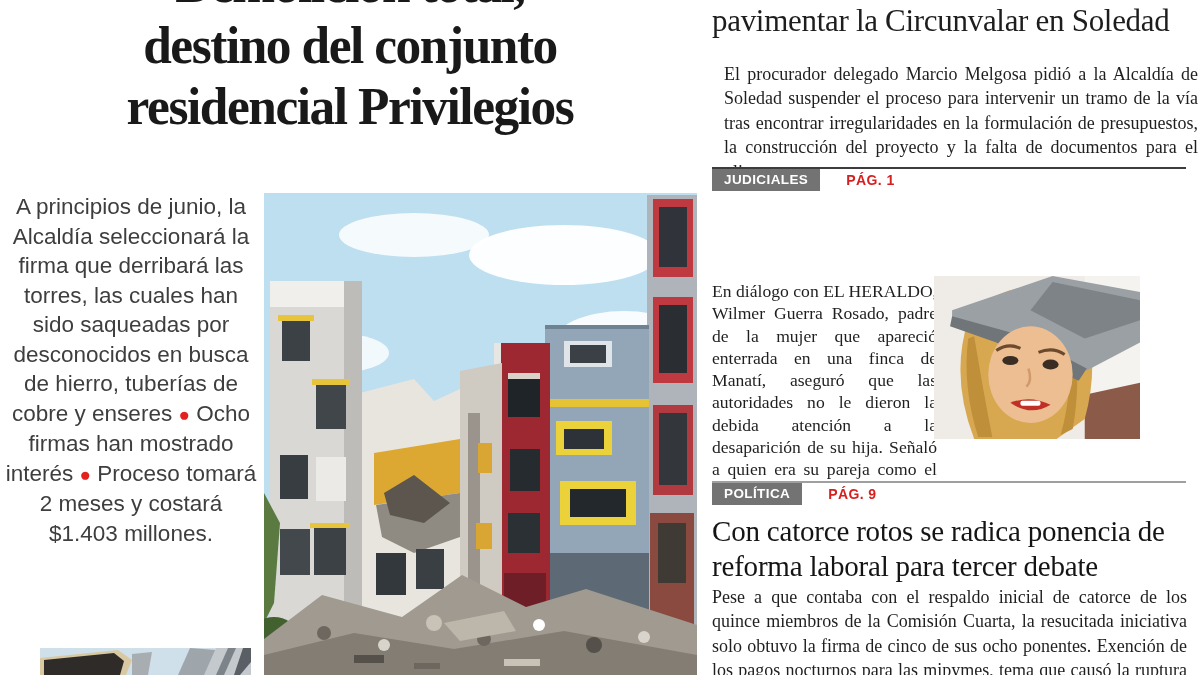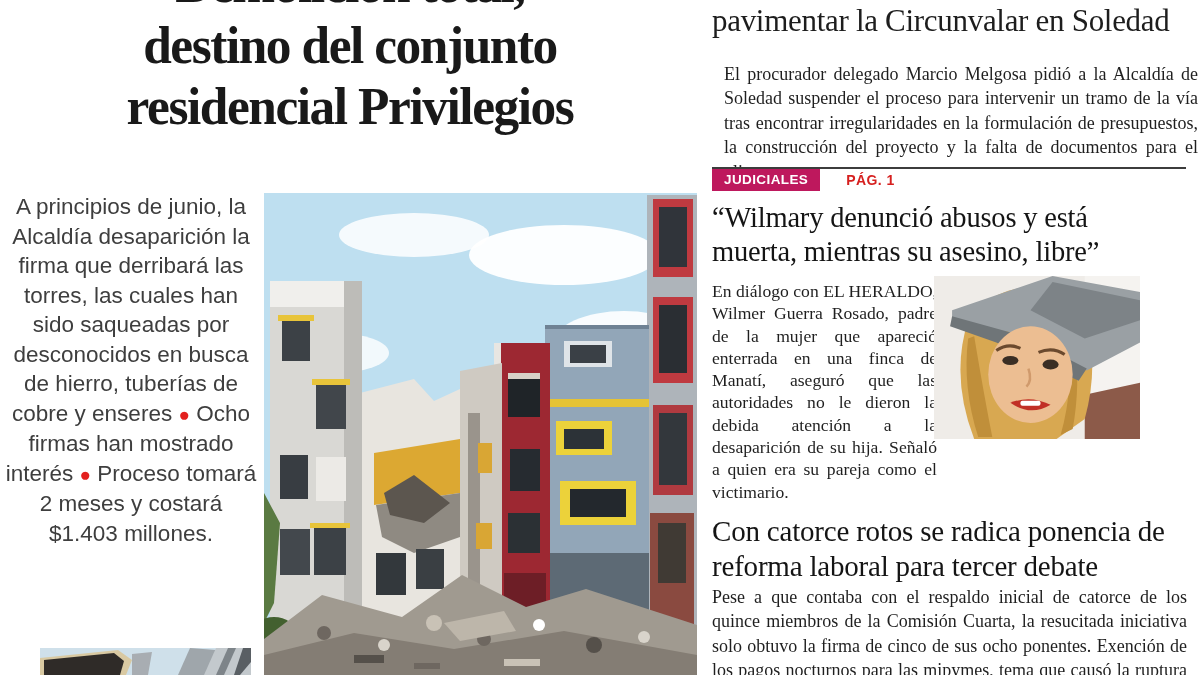--- a/index.html
+++ b/index.html
@@ -27,21 +27,21 @@
   .right-col{left:712px;top:12px;width:476px;height:504px;}
   .rc{position:absolute;left:0;}
   .top-headline{top:-9px;width:476px;font-size:31px;line-height:36px;color:#1d1d1d;
     letter-spacing:-0.3px;}
   .body-text{color:#1f1f1f;text-align:justify;}
   .top-body{top:38px;width:474px;font-size:18px;line-height:24.4px;}
 
   .section-bar{left:0;width:474px;height:24px;}
   .rule-dark{border-top:2px solid #3c3c3c;}
   .rule-light{border-top:2px solid #9f9f9f;}
-  .section-tag{display:inline-block;background:#be185d;color:#ffffff;
+  .section-tag{display:inline-block;background:#737373;color:#ffffff;
     font-family:"Liberation Sans",sans-serif;font-weight:bold;font-size:13.5px;
     letter-spacing:.4px;padding:3px 12px 4px 12px;vertical-align:top;}
   .section-page{display:inline-block;color:#d6201f;
     font-family:"Liberation Sans",sans-serif;font-weight:bold;font-size:14px;
     letter-spacing:.4px;margin-left:22px;padding-top:3px;vertical-align:top;}
 
   .jud-bar{top:155px;}
   .jud-headline{top:189px;width:445px;font-size:28.5px;line-height:34px;color:#141414;
     letter-spacing:-0.2px;}
   .jud-body{top:268px;width:225px;font-size:17.6px;line-height:22.3px;}
@@ -55,21 +55,21 @@
 </head>
 <body>
 
 <div class="abs main-headline">
   <div>Demolición total,</div>
   <div>destino del conjunto</div>
   <div>residencial Privilegios</div>
 </div>
 
 <div class="abs standfirst">
-  <span>A principios de junio, la Alcaldía desaparición la firma que derribará las torres, las cuales han sido saqueadas por desconocidos en busca de hierro, tuberías de cobre y enseres </span><span class="bullet">●</span><span> Ocho firmas han mostrado interés </span><span class="bullet">●</span><span> Proceso tomará 2 meses y costará $1.403 millones.</span>
+  <span>A principios de junio, la Alcaldía seleccionará la firma que derribará las torres, las cuales han sido saqueadas por desconocidos en busca de hierro, tuberías de cobre y enseres </span><span class="bullet">●</span><span> Ocho firmas han mostrado interés </span><span class="bullet">●</span><span> Proceso tomará 2 meses y costará $1.403 millones.</span>
 </div>
 
 <div class="abs main-photo">
   <svg viewBox="0 0 433 482" preserveAspectRatio="none">
 
     <rect x="0" y="0" width="433" height="482" fill="#bedff0"></rect>
     <ellipse cx="300" cy="62" rx="95" ry="30" fill="#ffffff" opacity="0.95"></ellipse>
     <ellipse cx="150" cy="42" rx="75" ry="22" fill="#ffffff" opacity="0.85"></ellipse>
     <ellipse cx="360" cy="150" rx="70" ry="32" fill="#ffffff" opacity="0.9"></ellipse>
     <ellipse cx="70" cy="160" rx="55" ry="20" fill="#ffffff" opacity="0.8"></ellipse>
@@ -162,21 +162,20 @@
 
 <div class="abs right-col">
 
   <h2 class="rc top-headline" style="margin:0;font-weight:normal">pavimentar la Circunvalar en Soledad</h2>
   <p class="rc top-body body-text" style="margin:12px">El procurador delegado Marcio Melgosa pidió a la Alcaldía de Soledad suspender el proceso para intervenir un tramo de la vía tras encontrar irregularidades en la formulación de presupuestos, la construcción del proyecto y la falta de documentos para el pliego.</p>
 
   <div class="rc section-bar rule-dark jud-bar">
     <span class="section-tag">JUDICIALES</span>
     <span class="section-page">PÁG. 1</span>
   </div>
-  <h2 class="rc jud-headline" style="margin:0;font-weight:normal">“Wilmary denunció abusos y está muerta, mientras su asesino, libre”</h2>
   <p class="rc jud-body body-text" style="margin:0">En diálogo con EL HERALDO, Wilmer Guerra Rosado, padre de la mujer que apareció enterrada en una finca de Manatí, aseguró que las autoridades no le dieron la debida atención a la desaparición de su hija. Señaló a quien era su pareja como el victimario.</p>
 
   <div class="rc woman-photo">
     <svg viewBox="0 0 205 162" preserveAspectRatio="none">
       <rect x="0" y="0" width="205" height="162" fill="#efece8"></rect>
       <rect x="150" y="0" width="55" height="162" fill="#f5f3f0"></rect>
       <polygon points="150,118 205,106 205,162 150,162" fill="#8c5a49"></polygon>
 
       <path d="M34,44 Q62,6 112,12 L152,42 Q164,92 150,142 L122,162 L40,162 Q16,100 34,44 Z" fill="#d8a851"></path>
       <path d="M40,60 Q50,120 58,160 L44,160 Q28,110 34,62 Z" fill="#c08f3a"></path>
@@ -190,15 +189,19 @@
       <path d="M62,74 Q74,66 86,72" stroke="#6b4a2e" stroke-width="3" fill="none"></path>
       <path d="M104,76 Q118,70 130,78" stroke="#6b4a2e" stroke-width="3" fill="none"></path>
       <ellipse cx="76" cy="84" rx="8" ry="4.5" fill="#3a2e24"></ellipse>
       <ellipse cx="116" cy="88" rx="8" ry="5" fill="#3a2e24"></ellipse>
       <path d="M94,92 Q98,104 92,110" stroke="#d09a6c" stroke-width="2.5" fill="none"></path>
       <path d="M76,126 Q96,118 116,128 Q96,140 76,126 Z" fill="#c13026"></path>
       <rect x="86" y="124" width="20" height="5" rx="2" fill="#ffffff"></rect>
     </svg>
   </div>
 
+  <div class="rc section-bar rule-light pol-bar">
+    <span class="section-tag">POLÍTICA</span>
+    <span class="section-page">PÁG. 9</span>
+  </div>
   <h2 class="rc pol-headline" style="margin:0;font-weight:normal">Con catorce rotos se radica ponencia de reforma laboral para tercer debate</h2>
   <p class="rc pol-body body-text" style="margin:0">Pese a que contaba con el respaldo inicial de catorce de los quince miembros de la Comisión Cuarta, la resucitada iniciativa solo obtuvo la firma de cinco de sus ocho ponentes. Exención de los pagos nocturnos para las mipymes, tema que causó la ruptura de los consensos.</p>
 </div>
 
 </body></html>

